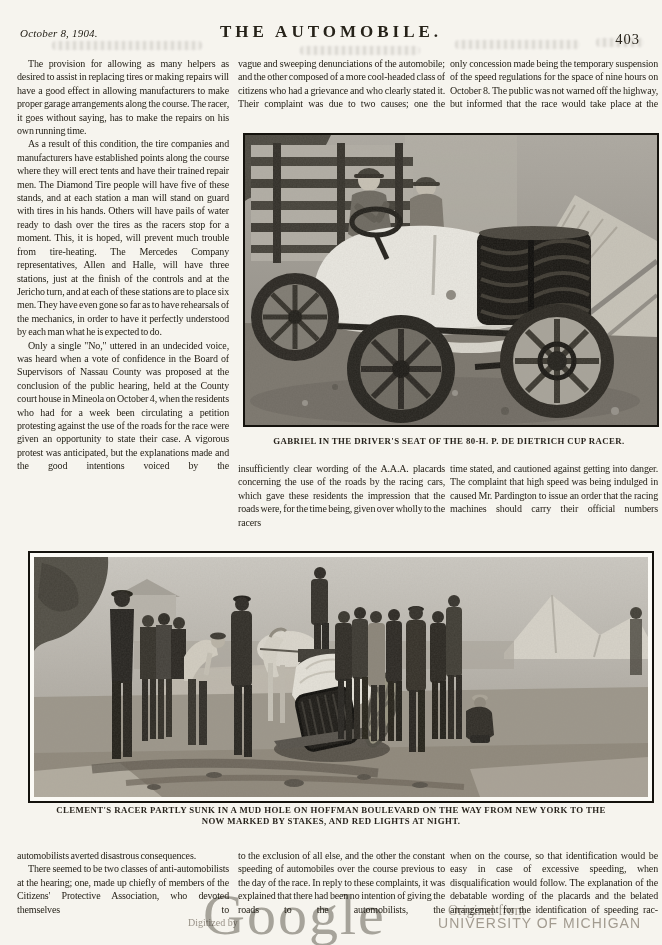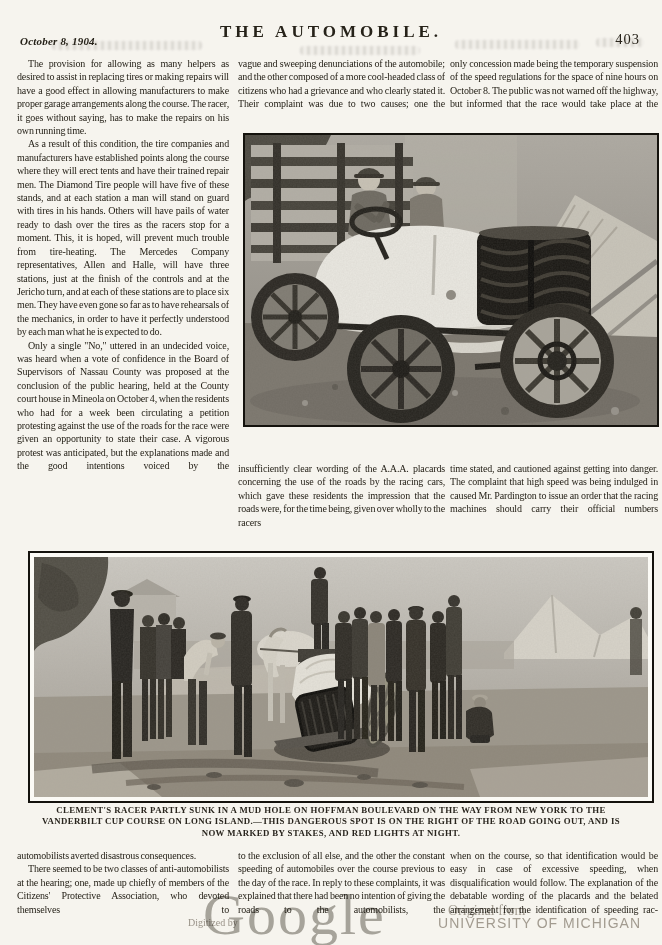--- a/index.html
+++ b/index.html
@@ -1,19 +1,19 @@
 <!DOCTYPE html>
 <html><head>
 <meta charset="utf-8">
 <style>
   html,body{margin:0;padding:0;background:#e9e7e1;}
   .page{position:relative;width:662px;height:945px;background:#f6f4ee;overflow:hidden;
         font-family:"Liberation Serif",serif;color:#262219;}
   
-  .date{position:absolute;left:20px;top:27px;font-size:11px;font-style:italic;font-weight:bold;letter-spacing:.2px;margin-top:8px;}
+  .date{position:absolute;left:20px;top:27px;font-size:11px;font-style:italic;font-weight:normal;letter-spacing:.2px;}
   .title{position:absolute;left:0;right:0;top:22px;text-align:center;font-size:17px;font-weight:bold;letter-spacing:4px;}
   .pageno{position:absolute;right:22px;top:31px;font-size:14.5px;letter-spacing:1px;}
   
   .artifact{position:absolute;height:9px;border-radius:4px;opacity:.8;filter:blur(1.1px);
     background:repeating-linear-gradient(90deg, rgba(75,70,62,.20) 0 3px, rgba(75,70,62,.03) 3px 7px);}
   
   .coltext{position:absolute;font-size:10px;line-height:13.4px;letter-spacing:-0.15px;word-spacing:-0.8px;
            text-align:justify;overflow:hidden;}
   .coltext p{margin:0;text-indent:11px;}
   .coltext p.noind{text-indent:0;}
@@ -167,20 +167,21 @@
       <g>
         <circle cx="312" cy="226" r="57" fill="#2b2822"></circle>
         <circle cx="312" cy="226" r="44" fill="#a8a49a"></circle>
         <path d="M312,184 V268 M270,226 H354 M282,196 L342,256 M342,196 L282,256" stroke="#3a372f" stroke-width="6"></path>
         <circle cx="312" cy="226" r="17" fill="none" stroke="#1a1814" stroke-width="5"></circle>
         <circle cx="312" cy="226" r="10" fill="#23211c"></circle>
       </g>
       <rect width="412" height="290" filter="url(#p1n)" opacity=".45"></rect>
     </svg>
   </div>
+  <div class="cap cap1">GABRIEL IN THE DRIVER'S SEAT OF THE 80-H. P. DE DIETRICH CUP RACER.</div>
 
   <div class="coltext c-mid-mid">
     <p class="noind cont">insufficiently clear wording of the A.A.A. placards concerning the use of the roads by the racing cars, which gave these residents the impression that the roads were, for the time being, given over wholly to the racers</p>
   </div>
   <div class="coltext c-right-mid">
     <p class="noind cont">time stated, and cautioned against getting into danger. The complaint that high speed was being indulged in caused Mr. Pardington to issue an order that the racing machines should carry their official numbers</p>
   </div>
 
   <div class="photo2">
     <svg width="614" height="240" viewBox="0 0 614 240" preserveAspectRatio="none">
@@ -320,21 +321,20 @@
           <ellipse cx="330" cy="220" rx="7" ry="3"></ellipse>
             <ellipse cx="120" cy="230" rx="7" ry="3"></ellipse>
           <ellipse cx="386" cy="228" rx="8" ry="3"></ellipse>
         </g>
       </g>
       <rect width="614" height="240" filter="url(#p2n)" opacity=".45"></rect>
     </svg>
   </div>
   <div class="cap cap2">
     <div>CLEMENT'S RACER PARTLY SUNK IN A MUD HOLE ON HOFFMAN BOULEVARD ON THE WAY FROM NEW YORK TO THE</div>
-    <div>VANDERBILT CUP COURSE ON LONG ISLAND.—THIS DANGEROUS SPOT IS ON THE RIGHT OF THE ROAD GOING OUT, AND IS</div>
     <div>NOW MARKED BY STAKES, AND RED LIGHTS AT NIGHT.</div>
   </div>
 
   <div class="coltext c-bot-left">
     <p class="noind">automobilists averted disastrous consequences.</p>
     <p class="cont">There seemed to be two classes of anti-automobilists at the hearing; one, made up chiefly of members of the Citizens' Protective Association, who devoted themselves to</p>
   </div>
   <div class="coltext c-bot-mid">
     <p class="noind cont">to the exclusion of all else, and the other the constant speeding of automobiles over the course previous to the day of the race. In reply to these complaints, it was explained that there had been no intention of giving the roads to the automobilists, the</p>
   </div>

